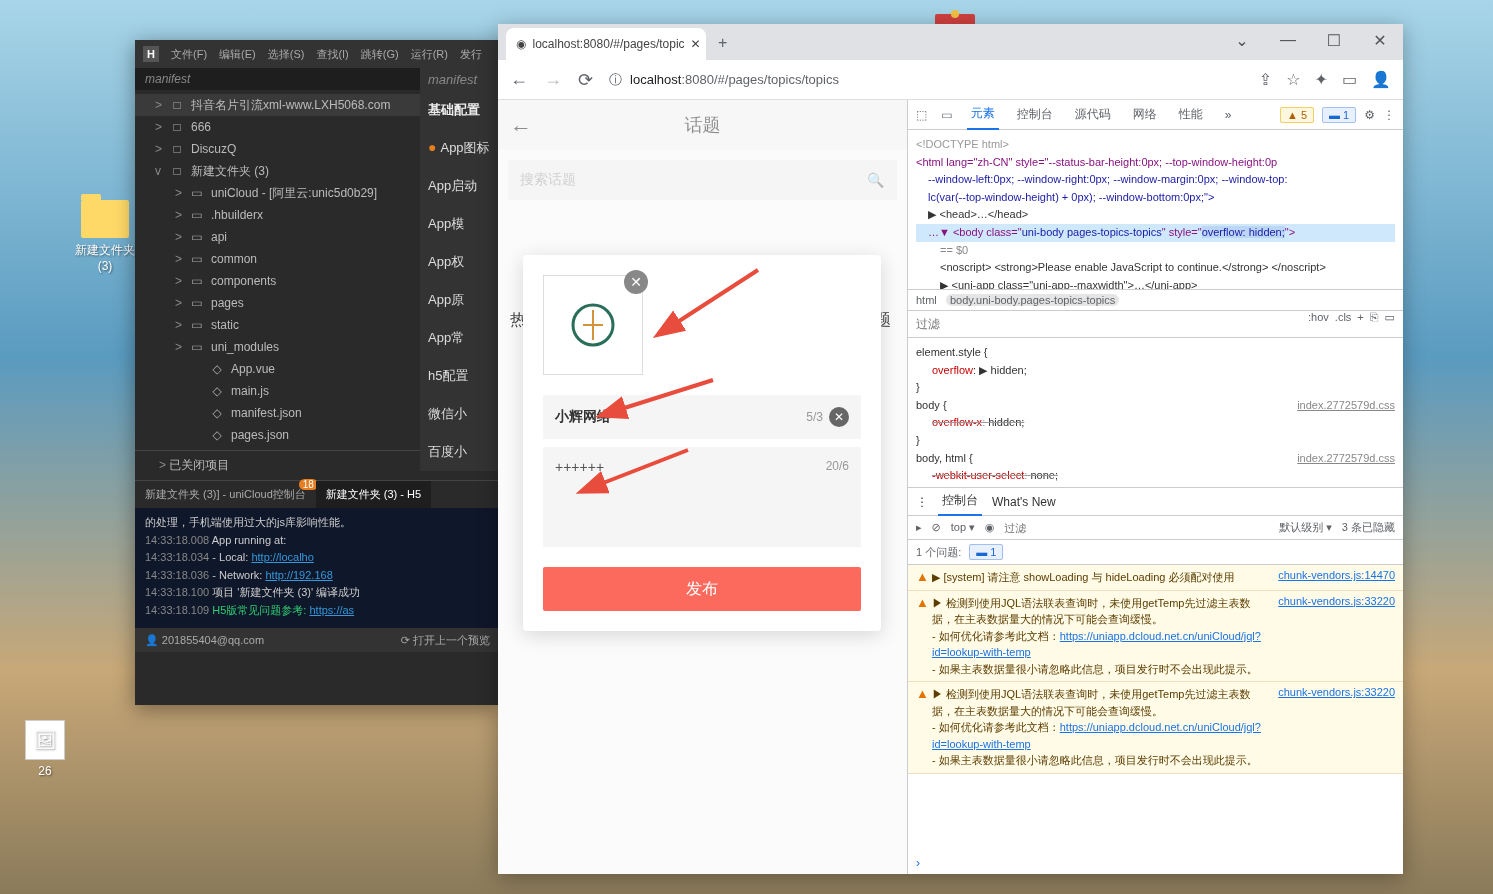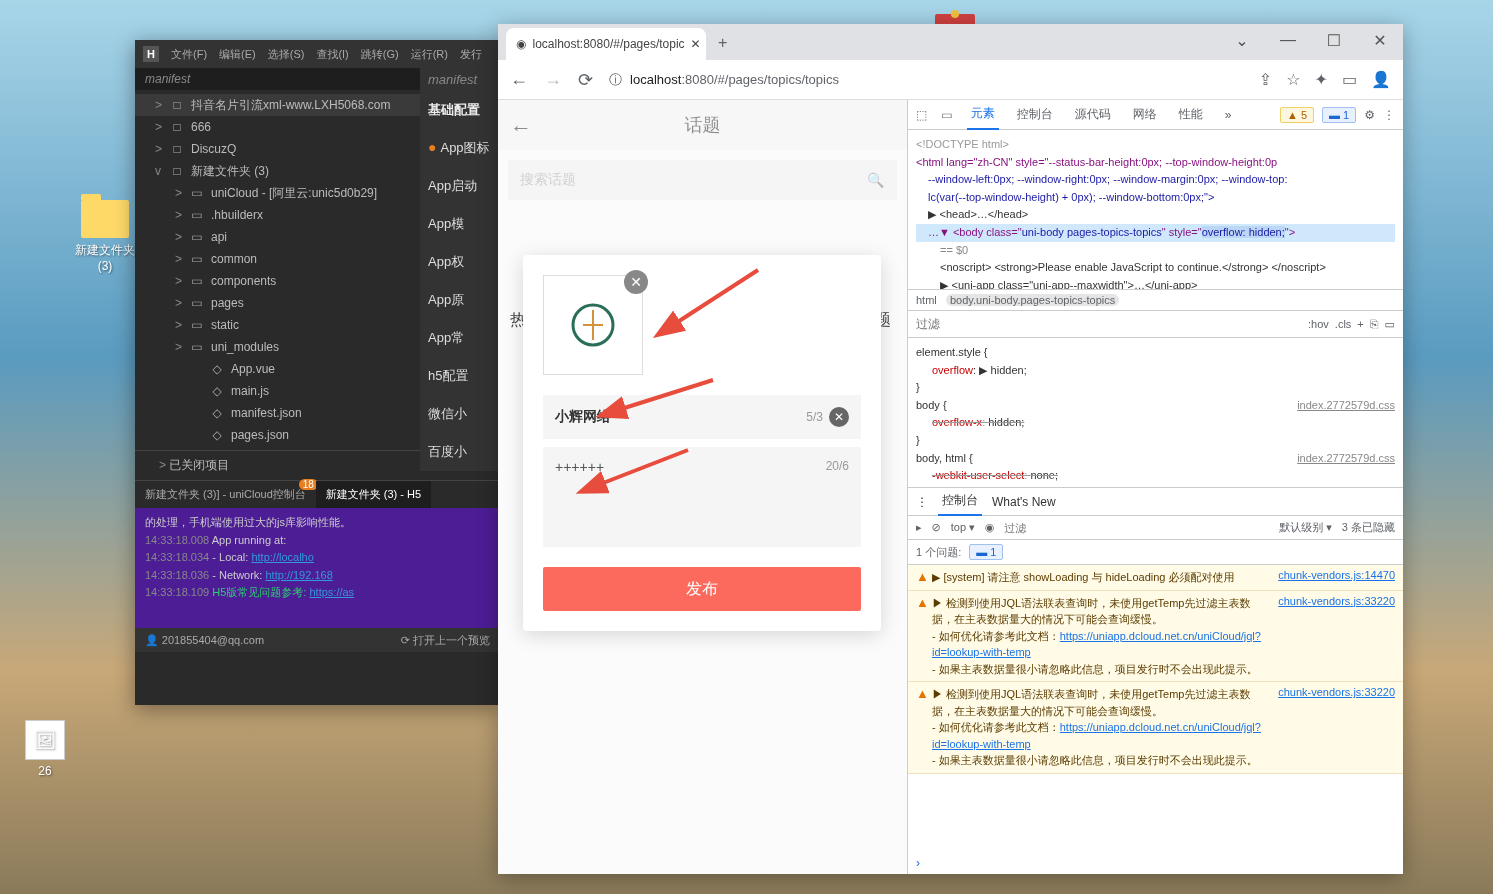--- a/index.html
+++ b/index.html
@@ -22,21 +22,21 @@
 .tree-caret { width: 14px; color: #888; }
 .tree-ico { width: 16px; height: 14px; margin-right: 6px; display: inline-flex; align-items: center; justify-content: center; color: #aaa; }
 .tree-row.l1 { padding-left: 20px; }
 .tree-row.l2 { padding-left: 40px; }
 .tree-row.l3 { padding-left: 60px; }
 .hbx-section { padding: 6px 24px; border-top: 1px solid #444; color: #bbb; }
 .hbx-tabs-bottom { display: flex; border-top: 1px solid #444; font-size: 11px; }
 .hbx-tabs-bottom div { padding: 6px 10px; color: #aaa; position: relative; }
 .hbx-tabs-bottom div.active { background: #1e1e1e; color: #fff; }
 .badge { position: absolute; top: -2px; right: -2px; background: #e67e22; color: white; border-radius: 8px; padding: 0 4px; font-size: 10px; }
-.console { background: #4c1d95; padding: 6px 10px; font-family: Consolas, monospace; font-size: 11px; line-height: 1.6; color: #ccc; height: 120px; overflow: hidden; }
+.console { background: #0f172a; padding: 6px 10px; font-family: Consolas, monospace; font-size: 11px; line-height: 1.6; color: #ccc; height: 120px; overflow: hidden; }
 .console .ts { color: #888; }
 .console .url { color: #3498db; text-decoration: underline; }
 .console .grn { color: #2ecc71; }
 .hbx-status { height: 24px; background: #333; display: flex; align-items: center; justify-content: space-between; padding: 0 10px; font-size: 11px; color: #aaa; }
 
 
 .cfg { position: absolute; left: 420px; top: 68px; width: 80px; background: #333; color: #ccc; font-size: 13px; }
 .cfg-tab { padding: 4px 8px; font-style: italic; color: #888; }
 .cfg-hdr { padding: 10px 8px; font-weight: bold; color: #eee; }
 .cfg-item { padding: 10px 8px; color: #ddd; white-space: nowrap; overflow: hidden; }
@@ -88,21 +88,21 @@
 .attr-v { color: #1a1aa6; text-align: right; }
 .sel-hl { background: #cfe8fc; }
 .hl { background: #bcd6f5; }
 .dt-crumb { padding: 4px 8px; border-bottom: 1px solid #ccc; color: #5f6368; font-size: 11px; }
 .dt-crumb .sel { background: #e5e5e5; padding: 0 4px; border-radius: 6px; }
 .dt-styles-bar { display: flex; border-bottom: 1px solid #ccc; }
 .dt-styles-bar div { padding: 6px 10px; color: #5f6368; }
 .dt-styles-bar div.active { color: #333; border-bottom: 2px solid #1a73e8; }
 .dt-filter { display: flex; border-bottom: 1px solid #ccc; }
 .dt-filter input { flex: 1; border: none; padding: 6px 8px; font-size: 12px; outline: none; }
-.dt-filter .btns { display: flex; align-items: center; gap: 6px; padding: 0 8px; color: #5f6368; font-size: 11px; }
+.dt-filter .btns { display: flex; align-items: flex-start; gap: 6px; padding: 0 8px; color: #5f6368; font-size: 11px; }
 .dt-styles { padding: 6px 8px; font-family: Consolas, monospace; font-size: 11px; line-height: 1.6; flex: 0 0 150px; overflow: hidden; border-bottom: 1px solid #ccc; }
 .css-sel { color: #333; }
 .css-prop { color: #c80000; }
 .css-val { color: #333; }
 .strike { text-decoration: line-through; color: #999; }
 .src { float: right; color: #888; text-decoration: underline; }
 .dt-console-bar { display: flex; border-bottom: 1px solid #ccc; align-items: center; padding: 0 8px; gap: 10px; height: 28px; }
 .dt-console-bar .active { border-bottom: 2px solid #1a73e8; padding: 5px 4px; }
 .dt-console-ctrl { display: flex; align-items: center; padding: 4px 8px; gap: 10px; border-bottom: 1px solid #ccc; color: #5f6368; font-size: 11px; }
 .dt-console-ctrl input { border: none; font-size: 11px; outline: none; width: 100px; }
@@ -232,20 +232,21 @@
   </div>
   <div class="hbx-tabs-bottom">
     <div><span>新建文件夹 (3)] - uniCloud控制台</span><span class="badge">18</span></div>
     <div class="active">新建文件夹 (3) - H5</div>
   </div>
   <div class="console" id="hbx-console">
       <div>的处理，手机端使用过大的js库影响性能。</div>
       <div><span class="ts">14:33:18.008</span>  <span class="">App running at:</span></div>
       <div><span class="ts">14:33:18.034</span>  <span class="">- Local:   </span><span class="url">http://localho</span></div>
       <div><span class="ts">14:33:18.036</span>  <span class="">- Network: </span><span class="url">http://192.168</span></div>
+      <div><span class="ts">14:33:18.100</span>  <span class="">项目 '新建文件夹 (3)' 编译成功</span></div>
       <div><span class="ts">14:33:18.109</span>  <span class="grn">H5版常见问题参考: </span><span class="url">https://as</span></div>
     </div>
   <div class="hbx-status">
     <span>👤 <span>201855404@qq.com</span></span>
     <span>⟳ <span>打开上一个预览</span></span>
   </div>
 </div>
 
 <div class="cfg">
   <div class="cfg-tab">manifest</div>

